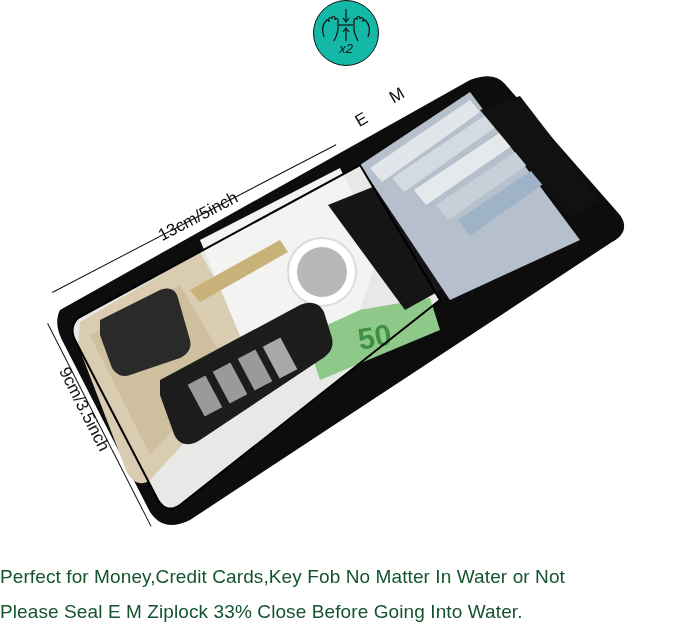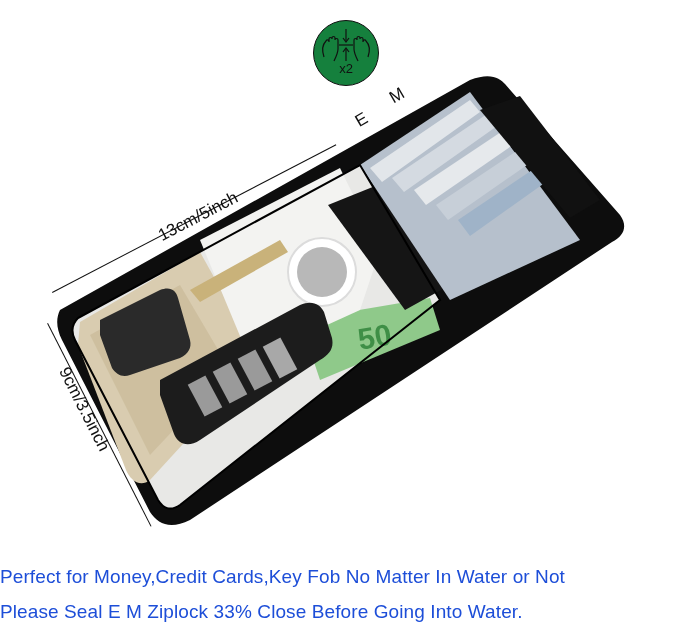--- a/index.html
+++ b/index.html
@@ -1,31 +1,31 @@
 <!DOCTYPE html>
 <html><head>
 <meta charset="utf-8">
 <style>
   html, body { margin: 0; padding: 0; background: #ffffff; }
   body { width: 679px; height: 629px; position: relative; overflow: hidden; font-family: "Liberation Sans", sans-serif; }
 
-  .press-icon { position: absolute; left: 313px; top: 20px; width: 66px; height: 66px; border: 1.6px solid #111; border-radius: 50%; box-sizing: border-box; background: #15803d; }
+  .press-icon { position: absolute; left: 313px; top: 0; width: 66px; height: 66px; border: 1.6px solid #111; border-radius: 50%; box-sizing: border-box; background: #14b8a6; font-style: italic; }
   .press-icon svg { position: absolute; left: 0; top: 0; }
   .press-label { position: absolute; left: 0; width: 100%; top: 40px; text-align: center; font-size: 13px; color: #111; }
 
   .zip-label { position: absolute; font-size: 17px; color: #111; }
   .zip-e { left: 356px; top: 110px; transform: rotate(-30deg); }
   .zip-m { left: 390px; top: 86px; transform: rotate(-30deg); }
 
   .dim-line { position: absolute; background: #111; height: 1.4px; transform-origin: 0 0; }
   .dim-text { position: absolute; font-size: 17px; color: #111; white-space: nowrap; transform-origin: 0 0; }
 
   .product { position: absolute; left: 0; top: 0; width: 679px; height: 540px; }
 
-  .caption { position: absolute; left: 0; font-size: 19px; color: #1d4ed8; white-space: nowrap; letter-spacing: 0.1px; }
+  .caption { position: absolute; left: 0; font-size: 19px; color: #14532d; white-space: nowrap; letter-spacing: 0.1px; }
   .caption-1 { top: 566px; }
   .caption-2 { top: 601px; }
 </style>
 </head>
 <body>
 
 <div class="press-icon">
   <svg width="64" height="64" viewBox="0 0 64 64">
 
     <path d="M10 36 C8 30 8 24 12 20 C13 18 15 19 15 21 L15 18 C15 16 18 16 18 18 L18 17 C18 15 21 15 21 17 L21 19 C21 17 24 17 24 19 L24 28 C24 32 22 36 20 40" fill="none" stroke="#111" stroke-width="1.2"></path>

